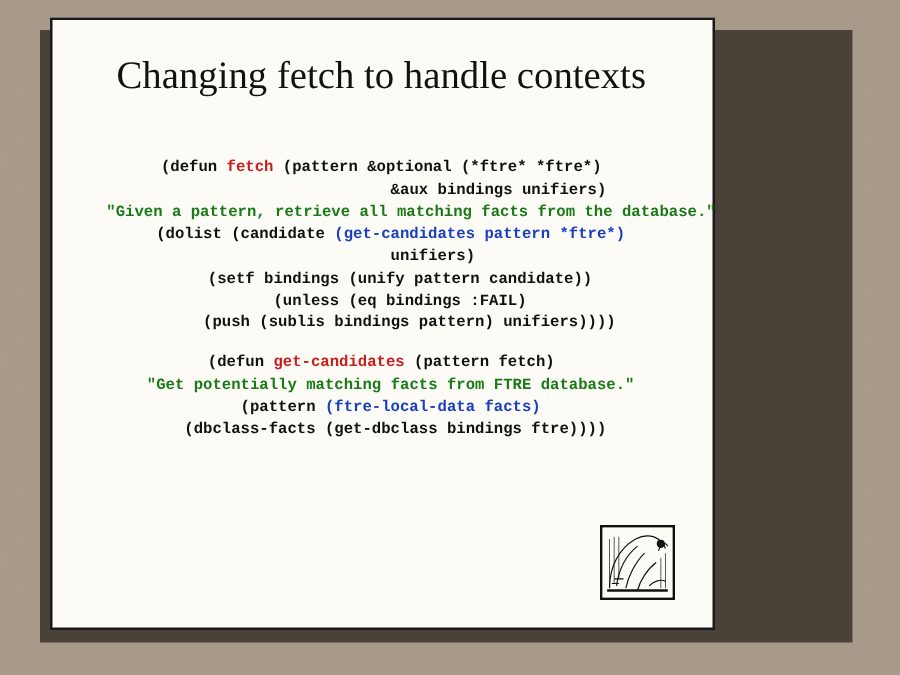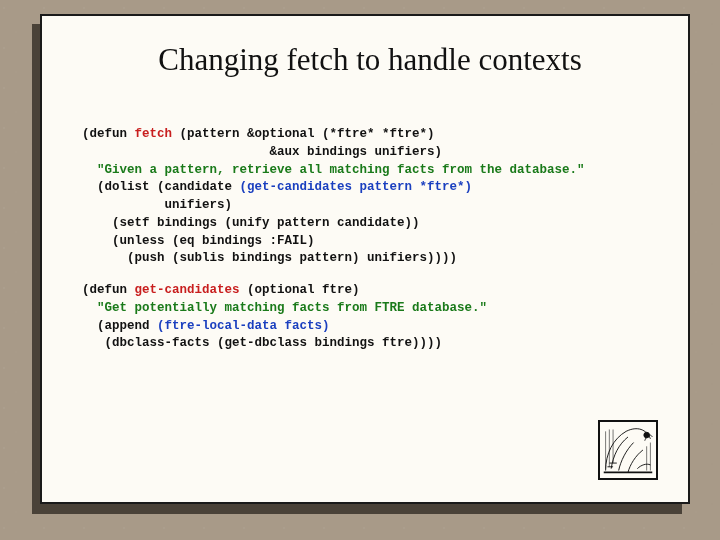--- a/index.html
+++ b/index.html
@@ -22,42 +22,43 @@
     top: 24px;
     left: 32px;
     width: 650px;
     height: 490px;
     background: #4a4238;
   }
   .slide {
     position: absolute;
     top: 14px;
     left: 40px;
-    width: 650px;
+    width: 532px;
     height: 490px;
     background: #fdfbf5;
     border: 2px solid #1a1a1a;
     box-sizing: border-box;
-    padding: 18px 30px 18px 40px;
+    padding: 18px 30px 18px 28px;
   }
   .title {
     font-size: 31px;
     font-weight: normal;
     text-align: center;
     color: #111;
     margin: 8px 0 48px 0;
     font-family: "Times New Roman", serif;
   }
   .code {
     font-family: "Courier New", monospace;
     font-size: 12.5px;
     line-height: 1.42;
     color: #111;
     white-space: pre;
     font-weight: bold;
+    text-align: center;
   }
   .kw-red { color: #c81e1e; }
   .kw-blue { color: #1a3fbf; }
   .str-green { color: #1a7a1a; }
   .decor {
     position: absolute;
     right: 30px;
     bottom: 22px;
     width: 60px;
     height: 60px;
@@ -80,23 +81,23 @@
 <span>                         &amp;aux bindings unifiers)</span>
 <span>  </span><span class="str-green">"Given a pattern, retrieve all matching facts from the database."</span>
 <span>  (dolist (candidate </span><span class="kw-blue">(get-candidates pattern *ftre*)</span>
 <span>           unifiers)</span>
 <span>    (setf bindings (unify pattern candidate))</span>
 <span>    (unless (eq bindings :FAIL)</span>
 <span>      (push (sublis bindings pattern) unifiers))))</span></div>
 
   <div style="height:14px"></div>
 
-  <div class="code"><span>(defun </span><span class="kw-red">get-candidates</span><span> (optional ftre)</span>
+  <div class="code"><span>(defun </span><span class="kw-red">get-candidates</span><span> (pattern fetch)</span>
 <span>  </span><span class="str-green">"Get potentially matching facts from FTRE database."</span>
-<span>  (append </span><span class="kw-blue">(ftre-local-data facts)</span>
+<span>  (pattern </span><span class="kw-blue">(ftre-local-data facts)</span>
 <span>   (dbclass-facts (get-dbclass bindings ftre))))</span></div>
 
   <div class="decor">
     <svg viewBox="0 0 60 60">
       <rect x="0" y="0" width="60" height="60" fill="#fdfbf5"></rect>
       <g stroke="#111" stroke-width="1" fill="none">
         <path d="M6 52 C 6 34, 14 18, 28 10 C 40 4, 50 8, 54 18"></path>
         <path d="M12 50 C 14 36, 20 24, 30 16"></path>
         <path d="M20 52 C 22 42, 28 30, 36 22"></path>
         <path d="M30 54 C 32 46, 38 36, 46 30"></path>

